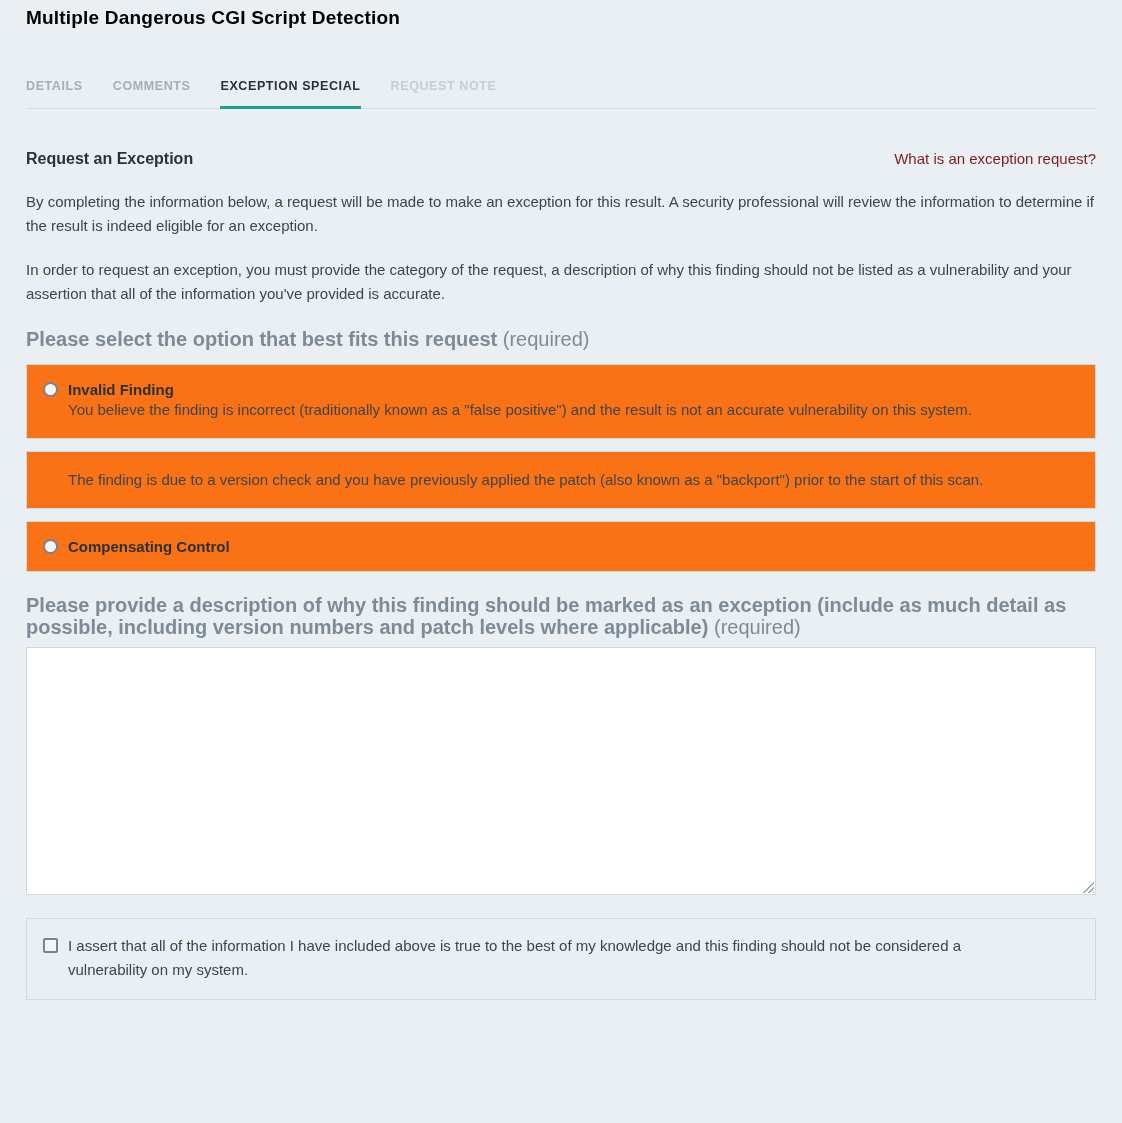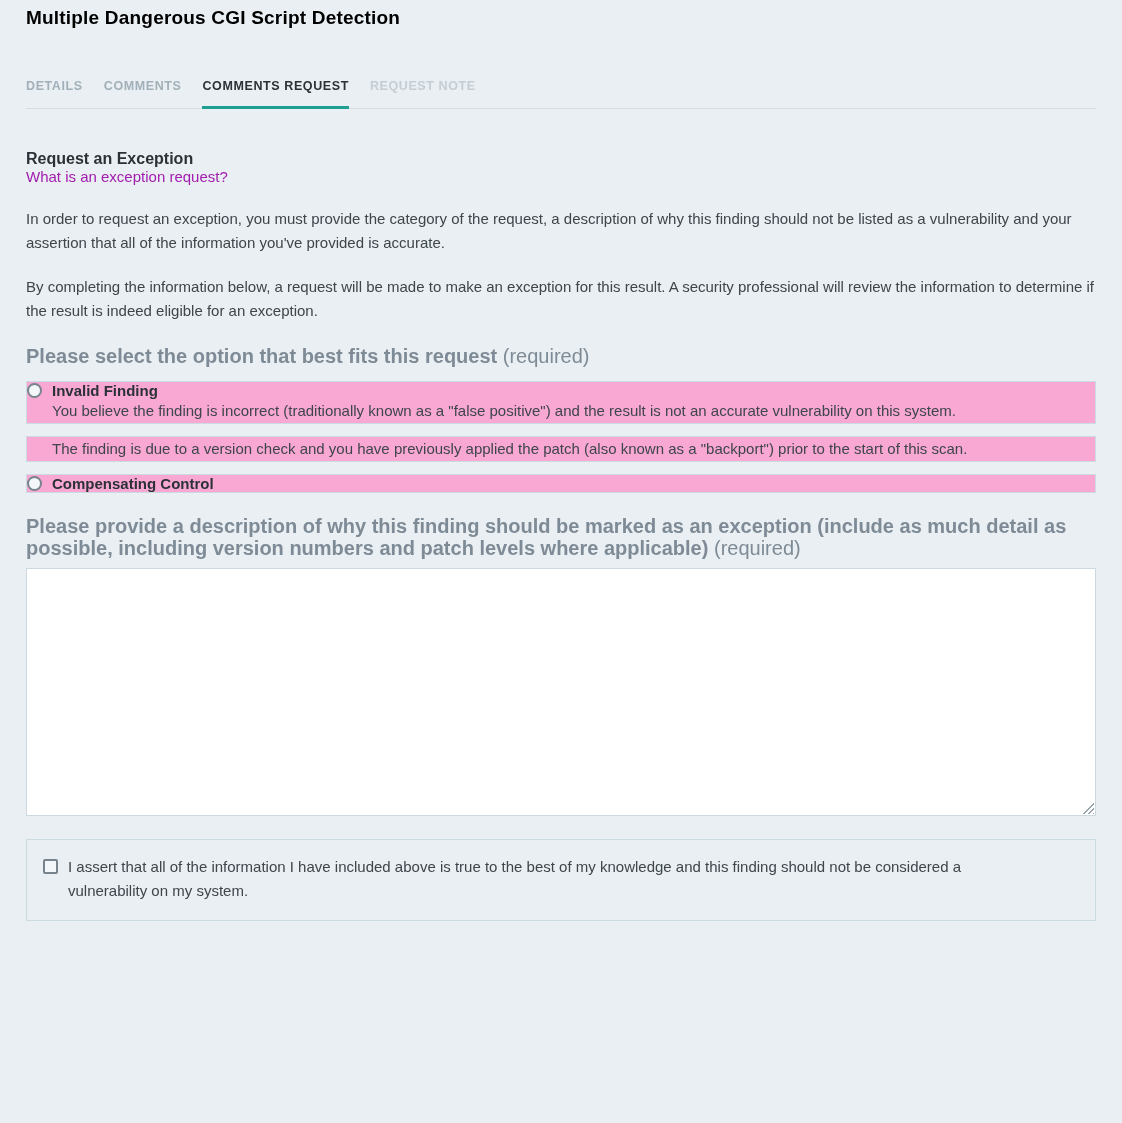--- a/index.html
+++ b/index.html
@@ -18,21 +18,21 @@
     font-size: 19px;
     font-weight: bold;
     color: #000000;
     letter-spacing: 0.2px;
   }
 
   
   .tabbar {
     margin-top: 50px;
     display: flex;
-    gap: 21px;
+    gap: 30px;
     border-bottom: 1px solid #d3dee4;
   }
   .tab {
     font-size: 12.5px;
     font-weight: bold;
     letter-spacing: 0.6px;
     padding-bottom: 13px;
     border-bottom: 3px solid transparent;
     margin-bottom: -1px;
     cursor: pointer;
@@ -41,30 +41,29 @@
   .tab.inactive { color: #a2b0ba; }
   .tab.active   { color: #2b3137; border-bottom-color: #1f9e92; }
   .tab.disabled { color: #c6ced5; }
 
   
   .section-head {
     margin-top: 41px;
     display: flex;
     justify-content: space-between;
     align-items: baseline;
-    flex-direction: column;
   }
   .section-title {
     font-size: 16px;
     font-weight: bold;
     color: #2b3137;
   }
   .help-link {
     font-size: 15px;
-    color: #a21caf;
+    color: #7f1d1d;
     text-decoration: none;
     cursor: pointer;
   }
 
   .para {
     margin-top: 22px;
     font-size: 15px;
     line-height: 24px;
     color: #3e454b;
     max-width: 1070px;
@@ -81,21 +80,22 @@
   }
   .field-label .required {
     font-weight: normal;
     color: #7e8b96;
   }
 
   
   .option-group { margin-top: 14px; }
   .option-box {
     border: 1px solid #ccdbe2;
-    background: #f9a8d4;
+    background: #f97316;
+    padding: 16px;
     margin-bottom: 12px;
     cursor: pointer;
   }
   .option-row {
     display: flex;
     align-items: center;
     gap: 10px;
   }
   .radio {
     width: 15px;
@@ -177,31 +177,31 @@
 </head>
 <body>
 
 <div class="content">
 
   <h1 class="page-title">Multiple Dangerous CGI Script Detection</h1>
 
   <div class="tabbar">
     <div class="tab inactive">DETAILS</div>
     <div class="tab inactive">COMMENTS</div>
-    <div class="tab active">COMMENTS REQUEST</div>
+    <div class="tab active">EXCEPTION SPECIAL</div>
     <div class="tab disabled">REQUEST NOTE</div>
   </div>
 
   <div class="section-head">
     <div class="section-title">Request an Exception</div>
     <a class="help-link">What is an exception request?</a>
   </div>
 
+  <p class="para">By completing the information below, a request will be made to make an exception for this result. A security professional will review the information to determine if the result is indeed eligible for an exception.</p>
   <p class="para">In order to request an exception, you must provide the category of the request, a description of why this finding should not be listed as a vulnerability and your assertion that all of the information you've provided is accurate.</p>
-  <p class="para">By completing the information below, a request will be made to make an exception for this result. A security professional will review the information to determine if the result is indeed eligible for an exception.</p>
 
   <div class="field-label">
     <span>Please select the option that best fits this request</span>
     <span class="required">(required)</span>
   </div>
 
   <div class="option-group">
 
     <div class="option-box">
       <div class="option-row">

